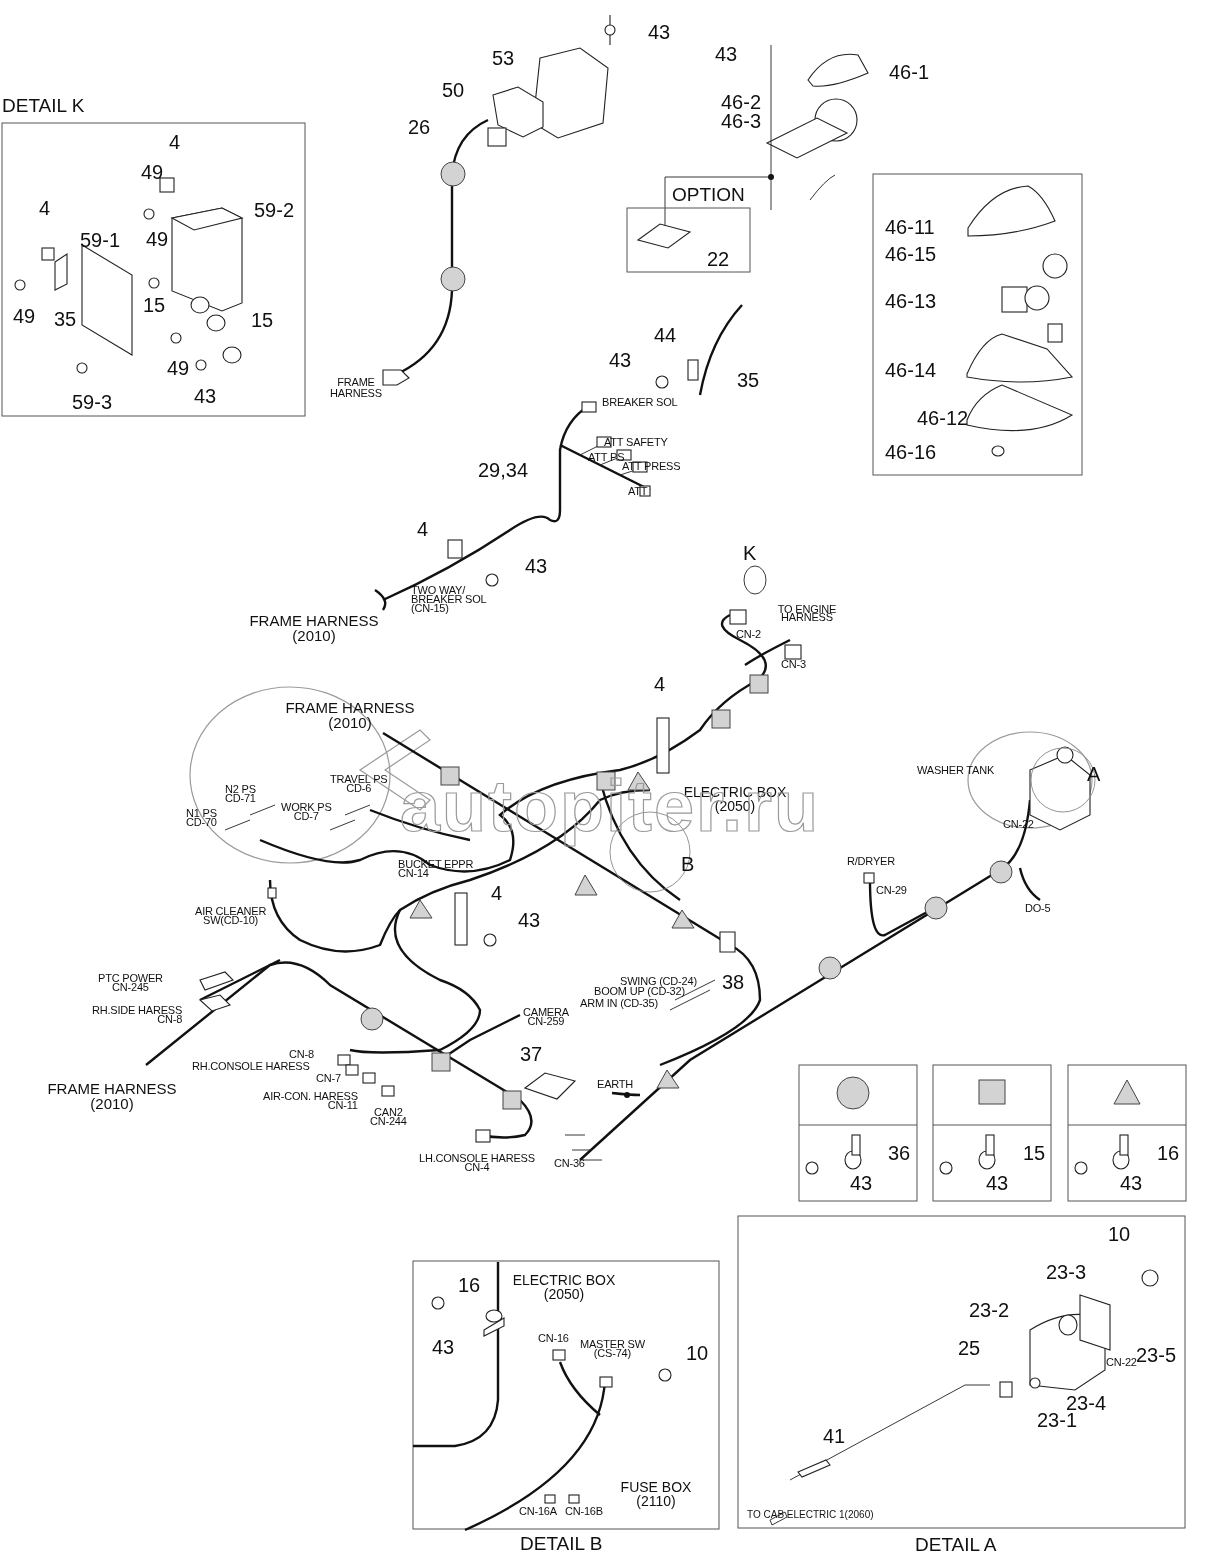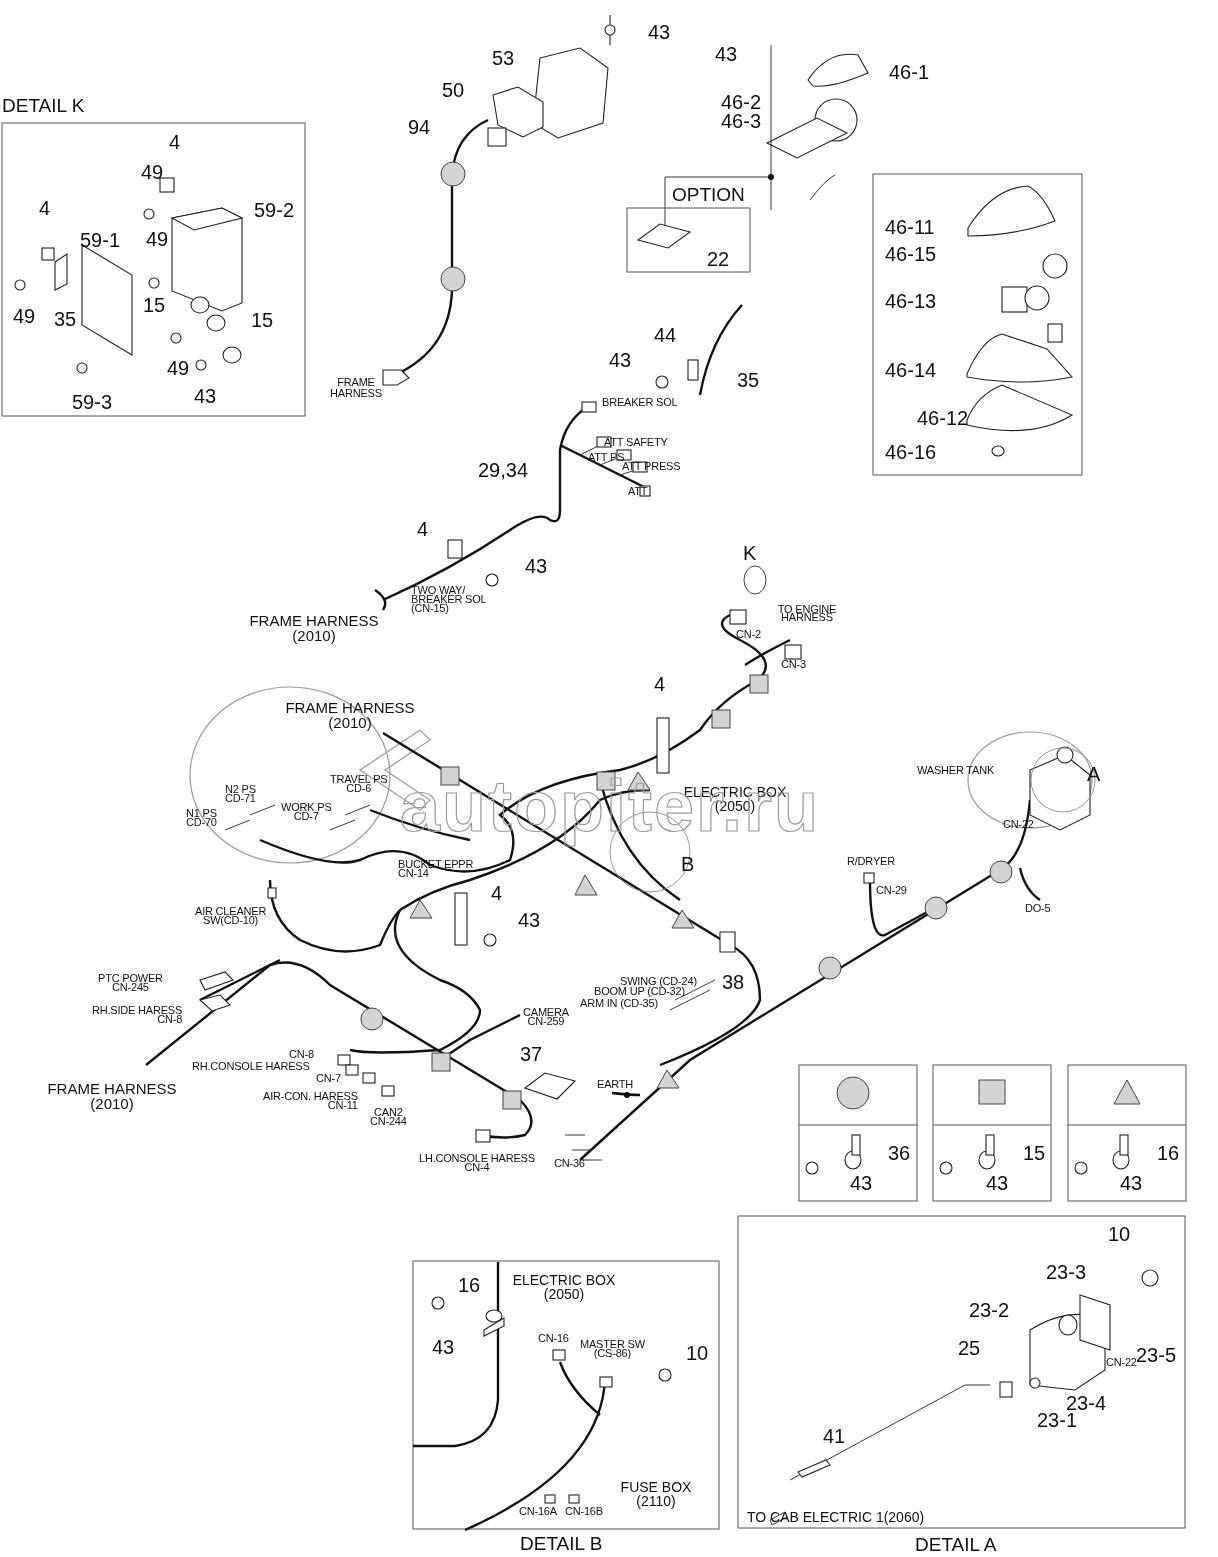--- a/index.html
+++ b/index.html
@@ -226,21 +226,21 @@
 <div class="lbl num" style="left:54px;top:309px;">35</div>
 <div class="lbl num" style="left:143px;top:295px;">15</div>
 <div class="lbl num" style="left:251px;top:310px;">15</div>
 <div class="lbl num" style="left:167px;top:358px;">49</div>
 <div class="lbl num" style="left:72px;top:392px;">59-3</div>
 <div class="lbl num" style="left:194px;top:386px;">43</div>
 
 <div class="lbl num" style="left:648px;top:22px;">43</div>
 <div class="lbl num" style="left:492px;top:48px;">53</div>
 <div class="lbl num" style="left:442px;top:80px;">50</div>
-<div class="lbl num" style="left:408px;top:117px;">94</div>
+<div class="lbl num" style="left:408px;top:117px;">26</div>
 <div class="lbl num" style="left:715px;top:44px;">43</div>
 <div class="lbl num" style="left:889px;top:62px;">46-1</div>
 <div class="lbl num" style="left:721px;top:92px;">46-2</div>
 <div class="lbl num" style="left:721px;top:111px;">46-3</div>
 <div class="lbl big" style="left:672px;top:185px;">OPTION</div>
 <div class="lbl num" style="left:707px;top:225px;margin-top:24px;">22</div>
 <div class="lbl sm ctr" style="left:328px;top:377px;width:56px;">
     <div>FRAME</div>
     <div>HARNESS</div>
   </div>
@@ -369,36 +369,36 @@
 
 <div class="lbl num" style="left:458px;top:1275px;">16</div>
 <div class="lbl num" style="left:432px;top:1337px;">43</div>
 <div class="lbl ctr" style="left:502px;top:1273px;width:124px;font-size:14px;">
     <div>ELECTRIC BOX</div>
     <div>(2050)</div>
   </div>
 <div class="lbl sm" style="left:538px;top:1333px;">CN-16</div>
 <div class="lbl sm ctr" style="left:580px;top:1340px;line-height:9px;">
     <div>MASTER SW</div>
-    <div>(CS-86)</div>
+    <div>(CS-74)</div>
   </div>
 <div class="lbl num" style="left:686px;top:1343px;">10</div>
 <div class="lbl ctr" style="left:614px;top:1480px;width:84px;font-size:14px;">
     <div>FUSE BOX</div>
     <div>(2110)</div>
   </div>
 <div class="lbl sm" style="left:519px;top:1506px;">CN-16A</div>
 <div class="lbl sm" style="left:565px;top:1506px;">CN-16B</div>
 <div class="lbl big" style="left:520px;top:1534px;">DETAIL B</div>
 
 <div class="lbl num" style="left:1108px;top:1224px;">10</div>
 <div class="lbl num" style="left:1046px;top:1262px;">23-3</div>
 <div class="lbl num" style="left:969px;top:1300px;">23-2</div>
 <div class="lbl num" style="left:1136px;top:1317px;margin-top:28px;">23-5</div>
 <div class="lbl num" style="left:958px;top:1338px;">25</div>
 <div class="lbl sm" style="left:1106px;top:1357px;">CN-22</div>
 <div class="lbl num" style="left:1066px;top:1393px;">23-4</div>
 <div class="lbl num" style="left:1037px;top:1410px;">23-1</div>
 <div class="lbl num" style="left:799px;top:1426px;margin-left:24px;">41</div>
-<div class="lbl" style="left:747px;top:1510px;font-size:14px;">TO CAB ELECTRIC 1(2060)</div>
+<div class="lbl" style="left:747px;top:1510px;font-size:10px;">TO CAB ELECTRIC 1(2060)</div>
 <div class="lbl big" style="left:915px;top:1535px;">DETAIL A</div>
 
 <div class="lbl" style="left:400px;top:770px;font-size:72px;font-weight:bold;color:transparent;-webkit-text-stroke:1.2px #9a9a9a;letter-spacing:2px;">autopiter.ru</div>
 
 </body></html>

